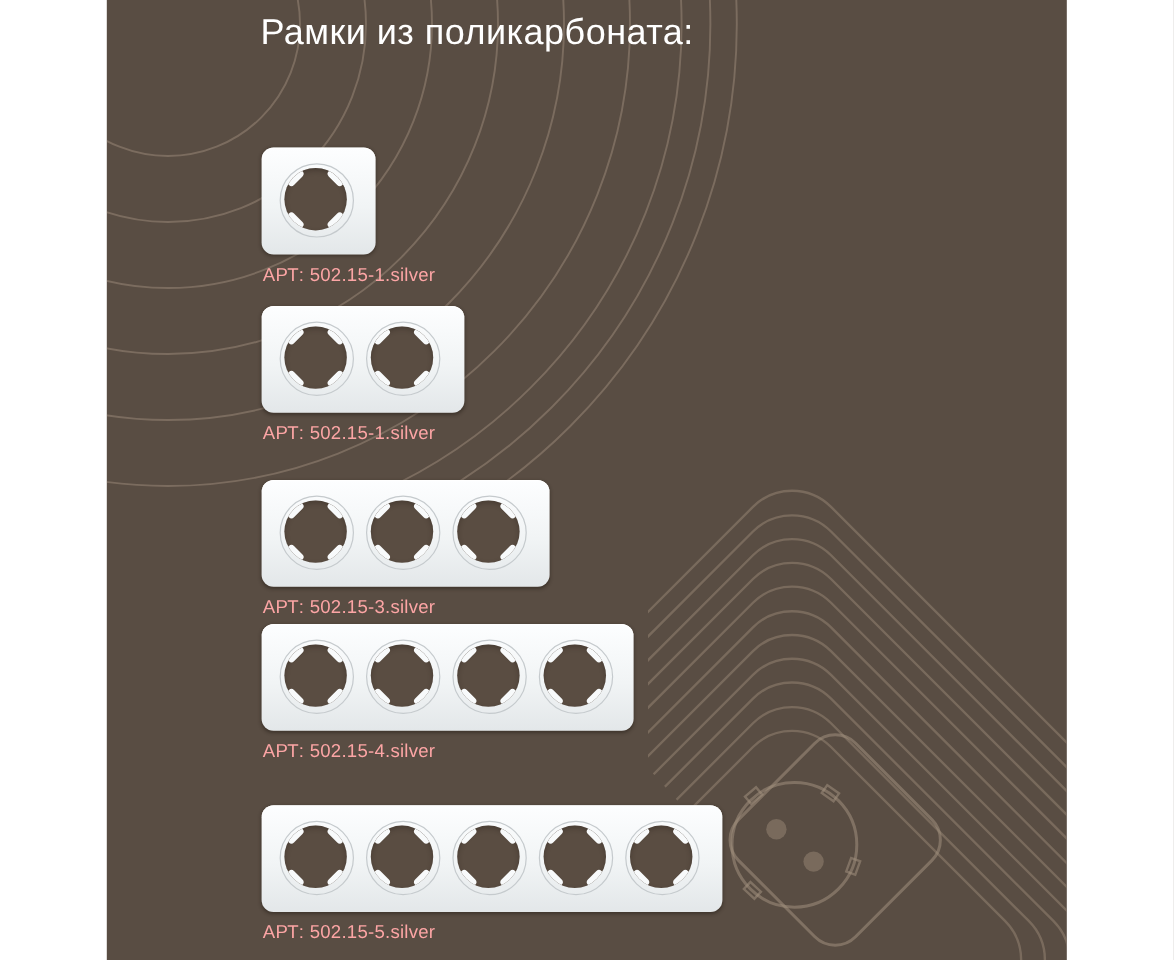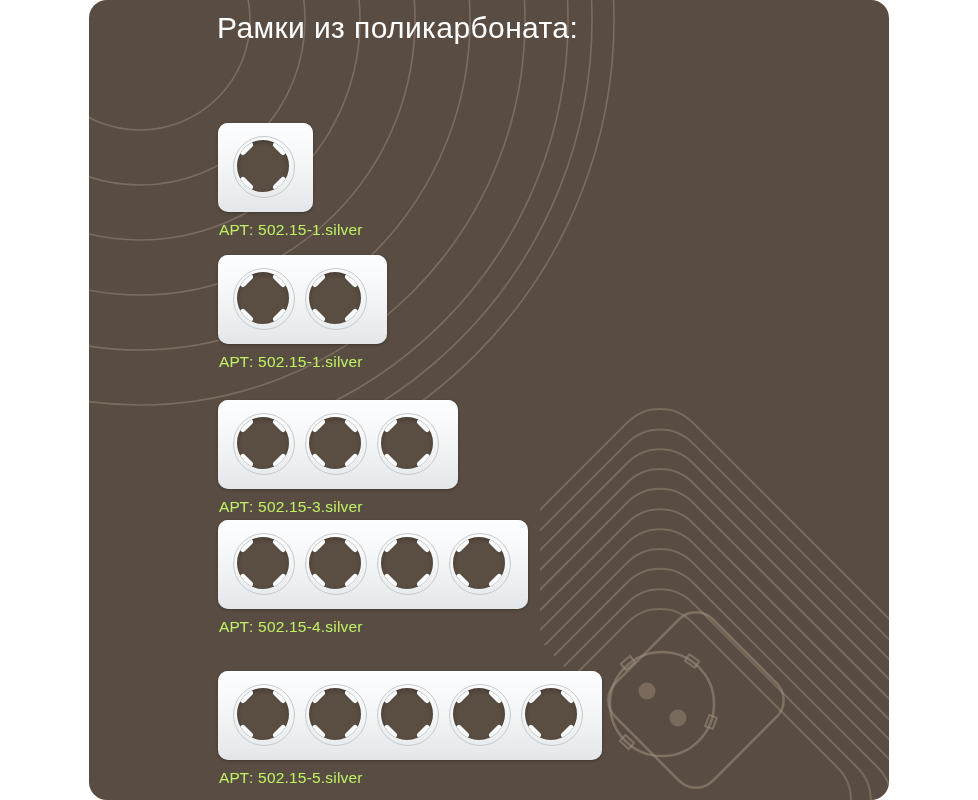--- a/index.html
+++ b/index.html
@@ -1,38 +1,38 @@
 <!DOCTYPE html>
 <html><head>
 <meta charset="utf-8">
 <style>
   html,body{margin:0;padding:0;background:#ffffff;}
   .page{width:978px;height:800px;position:relative;overflow:hidden;background:#ffffff;
         font-family:"Liberation Sans", sans-serif;}
   .canvas{position:absolute;left:89px;top:0;width:800px;height:800px;
-          background:#594d43;overflow:hidden;border-radius:18px;}
+          background:#594d43;overflow:hidden;}
   .bg-svg{position:absolute;left:0;top:0;width:800px;height:800px;}
   .title{position:absolute;left:128px;top:11px;margin:0;font-size:30px;font-weight:400;
          letter-spacing:.4px;color:#ffffff;white-space:nowrap;}
   .row{position:absolute;left:129px;}
   .frame{position:relative;height:89px;border-radius:10px;
          background:linear-gradient(180deg,#fdfeff 0%,#f1f4f5 55%,#e3e7e9 100%);
          box-shadow:0 1px 3px rgba(30,24,18,.45), inset 0 1px 0 rgba(255,255,255,.9);}
   .cutout{position:absolute;top:13px;width:62px;height:62px;border-radius:50%;
           border:1px solid #c5cacd;box-sizing:border-box;background:transparent;}
   .hole{position:absolute;left:3px;top:3px;width:52px;height:52px;border-radius:50%;
         background:#5a4d42;overflow:hidden;
         box-shadow:inset 0 2px 4px rgba(36,28,22,.35);}
   .tab{position:absolute;width:16px;height:10px;background:#f8fafb;border-radius:3px;}
   .tab-ne{left:36px;top:2px;transform:rotate(45deg);}
   .tab-nw{left:0px;top:2px;transform:rotate(-45deg);}
   .tab-se{left:36px;top:40px;transform:rotate(-45deg);}
   .tab-sw{left:0px;top:40px;transform:rotate(45deg);}
   .article{position:absolute;left:1px;top:98px;font-size:15.5px;letter-spacing:.2px;
-           color:#bef264;white-space:nowrap;}
+           color:#fca5a5;white-space:nowrap;}
 </style>
 </head>
 <body>
 
 <div class="page">
   <div class="canvas">
 
     <svg class="bg-svg" viewBox="0 0 800 800" xmlns="http://www.w3.org/2000/svg">
       <defs>
         <clipPath id="clipTop">

